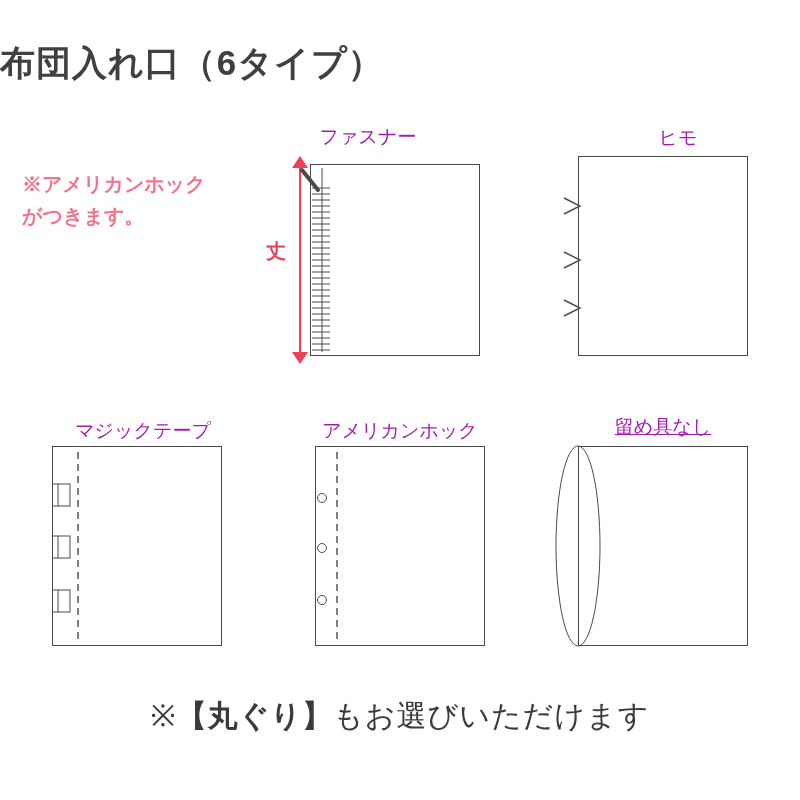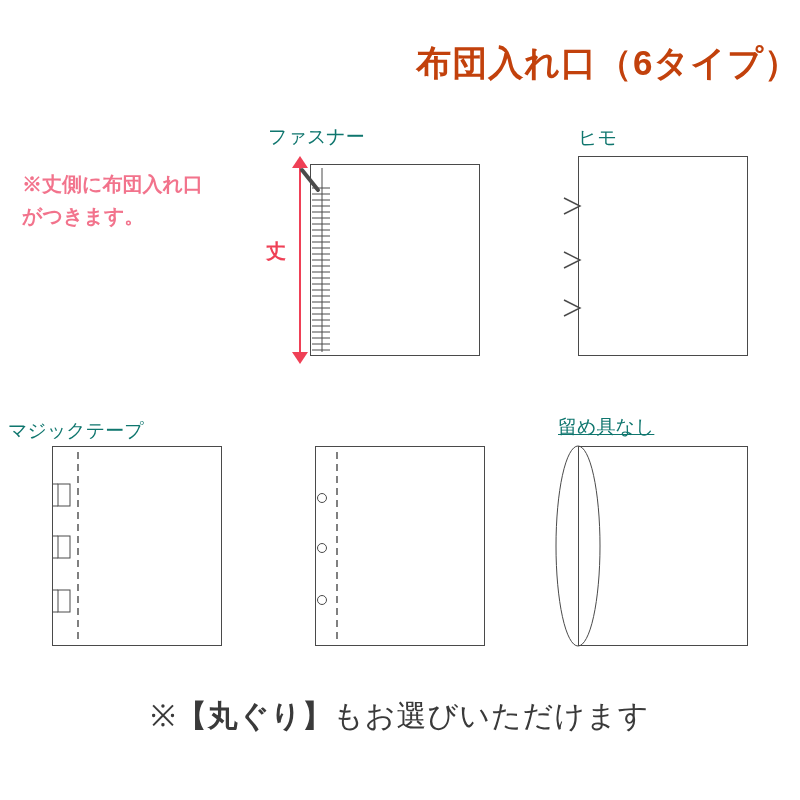--- a/index.html
+++ b/index.html
@@ -19,46 +19,47 @@
     width: 800px;
     height: 800px;
   }
 
   
   .title {
     position: absolute;
     left: 0;
     top: 40px;
     width: 800px;
-    text-align: right;
+    text-align: left;
     font-size: 35px;
     font-weight: bold;
-    color: #c2410c;
+    color: #404040;
     letter-spacing: 1px;
   }
 
   
   .note {
     position: absolute;
     left: 22px;
     top: 168px;
     width: 255px;
     color: #f2738c;
     font-size: 20px;
     font-weight: bold;
     line-height: 1.6;
     text-align: left;
   }
 
   
   .item-label {
     position: absolute;
     font-size: 19px;
-    color: #0f766e;
+    color: #a21caf;
     white-space: nowrap;
+    text-align: center;
   }
 
   
   .box {
     position: absolute;
     border: 1px solid #4a4a4a;
     background: #ffffff;
     box-sizing: border-box;
   }
 
@@ -130,40 +131,41 @@
   }
 </style>
 </head>
 <body>
 
 <div id="stage">
 
   <div class="title">布団入れ口（6タイプ）</div>
 
   <div class="note">
-    <div>※丈側に布団入れ口</div>
+    <div>※アメリカンホック</div>
     <div>がつきます。</div>
   </div>
 
   <div class="measure">
     <div class="measure-line"></div>
     <div class="measure-arrow up"></div>
     <div class="measure-arrow down"></div>
     <div class="measure-text">丈</div>
   </div>
 
   <div class="item-label" style="left:268px; top:124px; width:200px;">ファスナー</div>
   <div class="box" style="left:310px; top:164px; width:170px; height:192px;"></div>
 
   <div class="item-label" style="left:578px; top:125px; width:200px;">ヒモ</div>
   <div class="box" style="left:578px; top:156px; width:170px; height:200px;"></div>
 
   <div class="item-label" style="left:8px; top:418px; width:270px;">マジックテープ</div>
   <div class="box" style="left:52px; top:446px; width:170px; height:200px;"></div>
 
+  <div class="item-label" style="left:270px; top:418px; width:260px;">アメリカンホック</div>
   <div class="box" style="left:315px; top:446px; width:170px; height:200px;"></div>
 
   <div class="item-label" style="left:558px; top:414px; width:210px;text-decoration:underline;">留め具なし</div>
   <div class="box" style="left:578px; top:446px; width:170px; height:200px;"></div>
 
   <svg class="svg-layer" viewBox="0 0 800 800" xmlns="http://www.w3.org/2000/svg">
 
     <g stroke="#4a4a4a" fill="none">
 
       <line x1="322" y1="168" x2="322" y2="352" stroke-width="1"></line>

